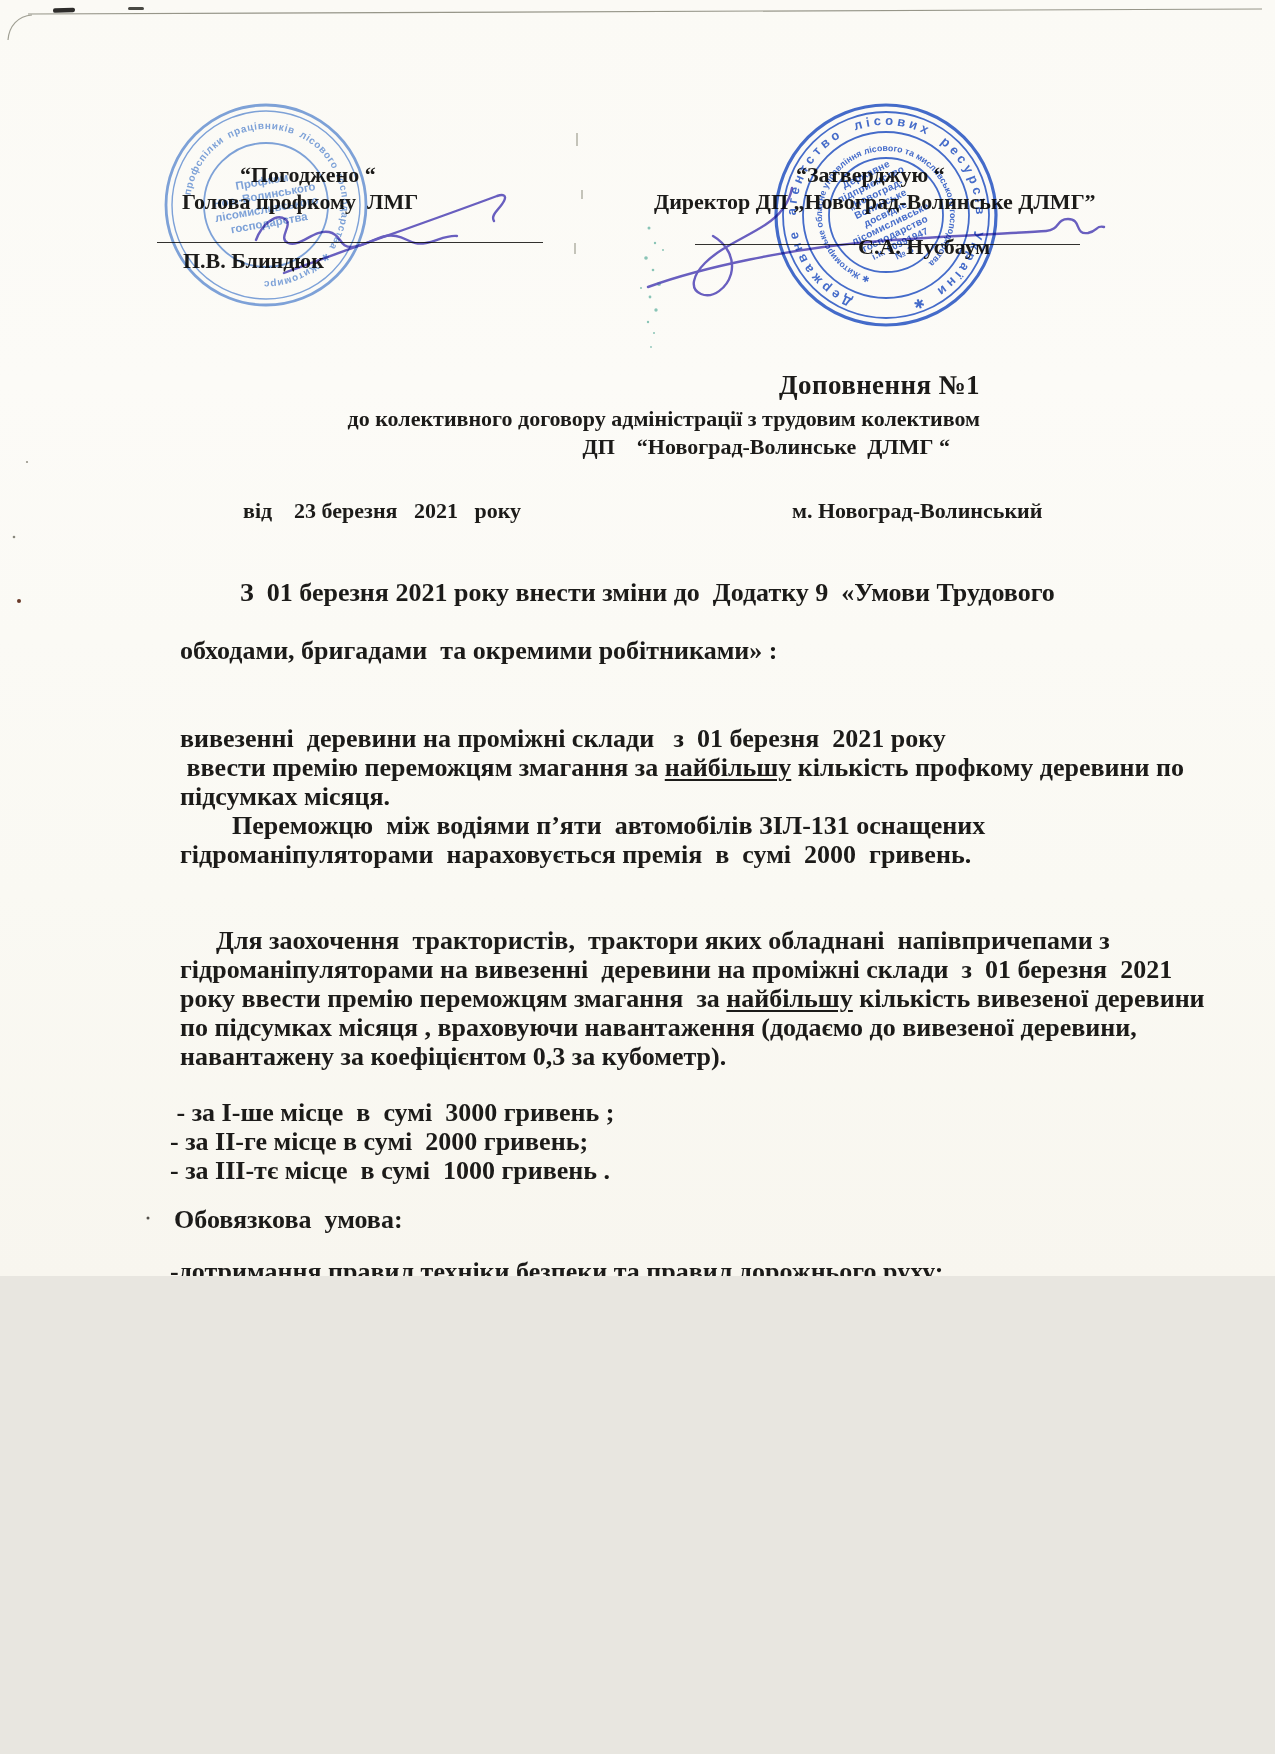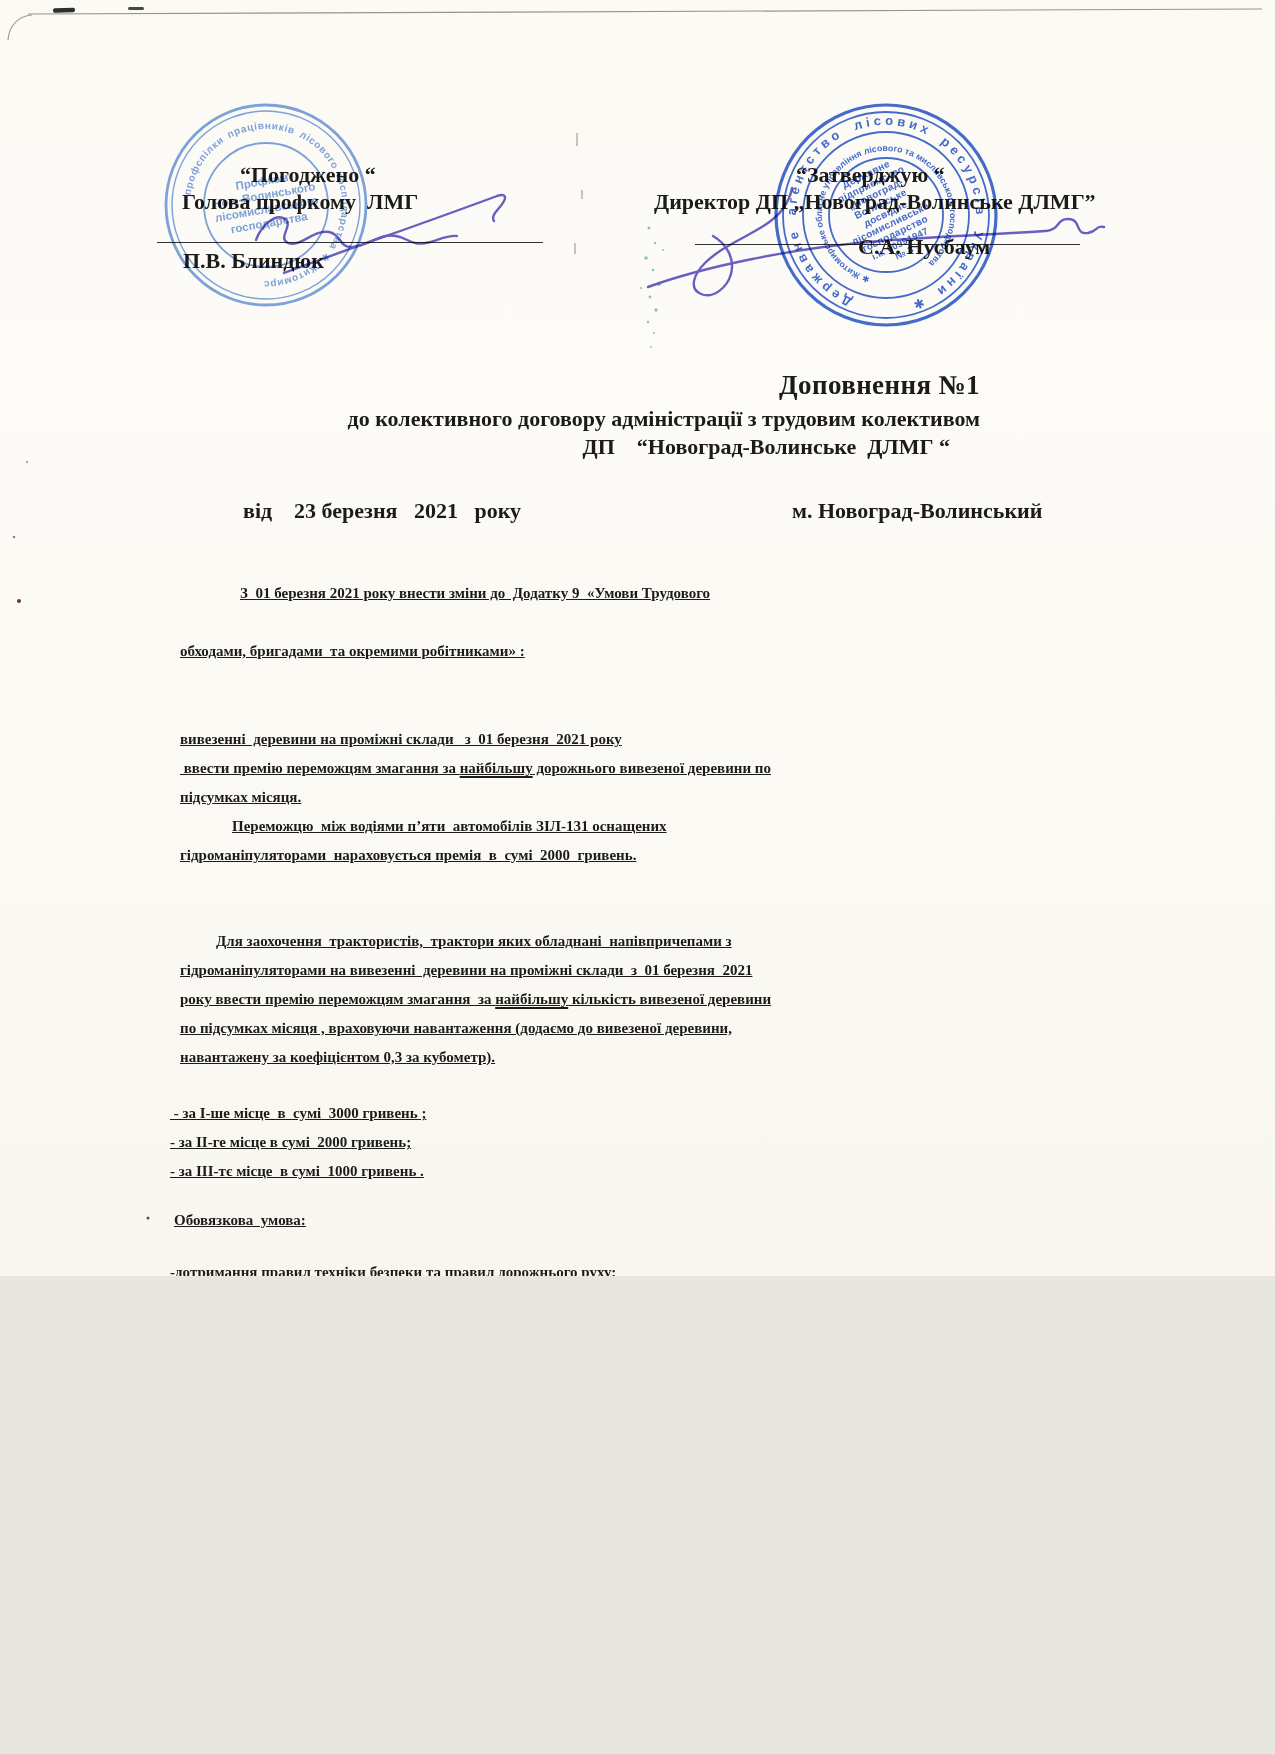--- a/index.html
+++ b/index.html
@@ -3,21 +3,21 @@
 <meta charset="utf-8">
 <style>
   html,body{margin:0;padding:0;background:#e8e6e0;}
   .page{
     position:relative;width:1275px;height:1276px;overflow:hidden;
     background:linear-gradient(180deg,#fbfaf5 0%,#fcfbf7 30%,#faf9f3 70%,#f8f6ef 100%);
     font-family:"Liberation Serif","DejaVu Serif",serif;
     color:#1c1b19;
   }
   .ln{position:absolute;white-space:pre;font-weight:bold;color:#1c1b19;}
-  .b21{font-size:15px;line-height:26px;text-decoration:underline;}
+  .b21{font-size:26px;line-height:26px;}
   .b22{font-size:22px;line-height:26px;}
   .ttl{font-size:27px;line-height:30px;letter-spacing:.4px;}
   .ctr{text-align:right;left:160px;width:820px;}
   .u{text-decoration:underline;text-decoration-thickness:1.6px;text-underline-offset:3px;}
   .rule{position:absolute;border-top:1.7px solid #32312e;height:0;}
   .stamp{position:absolute;mix-blend-mode:multiply;}
   .ovl{position:absolute;left:0;top:0;mix-blend-mode:multiply;pointer-events:none;}
   .txt-layer{position:absolute;inset:0;z-index:2;}
   .stamp-layer{z-index:3;}
   .sig-layer{z-index:4;}
@@ -44,21 +44,21 @@
     <div class="ln b22 ctr" style="top:434px;left:130px">ДП    “Новоград-Волинське  ДЛМГ “</div>
     <div class="ln b22 ctr" style="top:406px">до колективного договору адміністрації з трудовим колективом</div>
 
     <div class="ln b22" style="left:243px;top:498px">від    23 березня   2021   року</div>
     <div class="ln b22" style="left:792px;top:498px">м. Новоград-Волинський</div>
 
     <div class="ln b21" style="left:240px;top:580px">З  01 березня 2021 року внести зміни до  Додатку 9  «Умови Трудового</div>
     <div class="ln b21" style="left:180px;top:638px">обходами, бригадами  та окремими робітниками» :</div>
 
     <div class="ln b21" style="left:180px;top:726px">вивезенні  деревини на проміжні склади   з  01 березня  2021 року</div>
-    <div class="ln b21" style="left:180px;top:755px"><span> ввести премію переможцям змагання за </span><span class="u">найбільшу</span><span> дорожнього вивезеної деревини по</span></div>
+    <div class="ln b21" style="left:180px;top:755px"><span> ввести премію переможцям змагання за </span><span class="u">найбільшу</span><span> кількість профкому деревини по</span></div>
     <div class="ln b21" style="left:180px;top:784px">підсумках місяця.</div>
     <div class="ln b21" style="left:232px;top:813px">Переможцю  між водіями п’яти  автомобілів ЗІЛ-131 оснащених</div>
     <div class="ln b21" style="left:180px;top:842px">гідроманіпуляторами  нараховується премія  в  сумі  2000  гривень.</div>
 
     <div class="ln b21" style="left:216px;top:928px">Для заохочення  трактористів,  трактори яких обладнані  напівпричепами з</div>
     <div class="ln b21" style="left:180px;top:957px">гідроманіпуляторами на вивезенні  деревини на проміжні склади  з  01 березня  2021</div>
     <div class="ln b21" style="left:180px;top:986px"><span>року ввести премію переможцям змагання  за </span><span class="u">найбільшу</span><span> кількість вивезеної деревини</span></div>
     <div class="ln b21" style="left:180px;top:1015px">по підсумках місяця , враховуючи навантаження (додаємо до вивезеної деревини,</div>
     <div class="ln b21" style="left:180px;top:1044px">навантажену за коефіцієнтом 0,3 за кубометр).</div>
 

